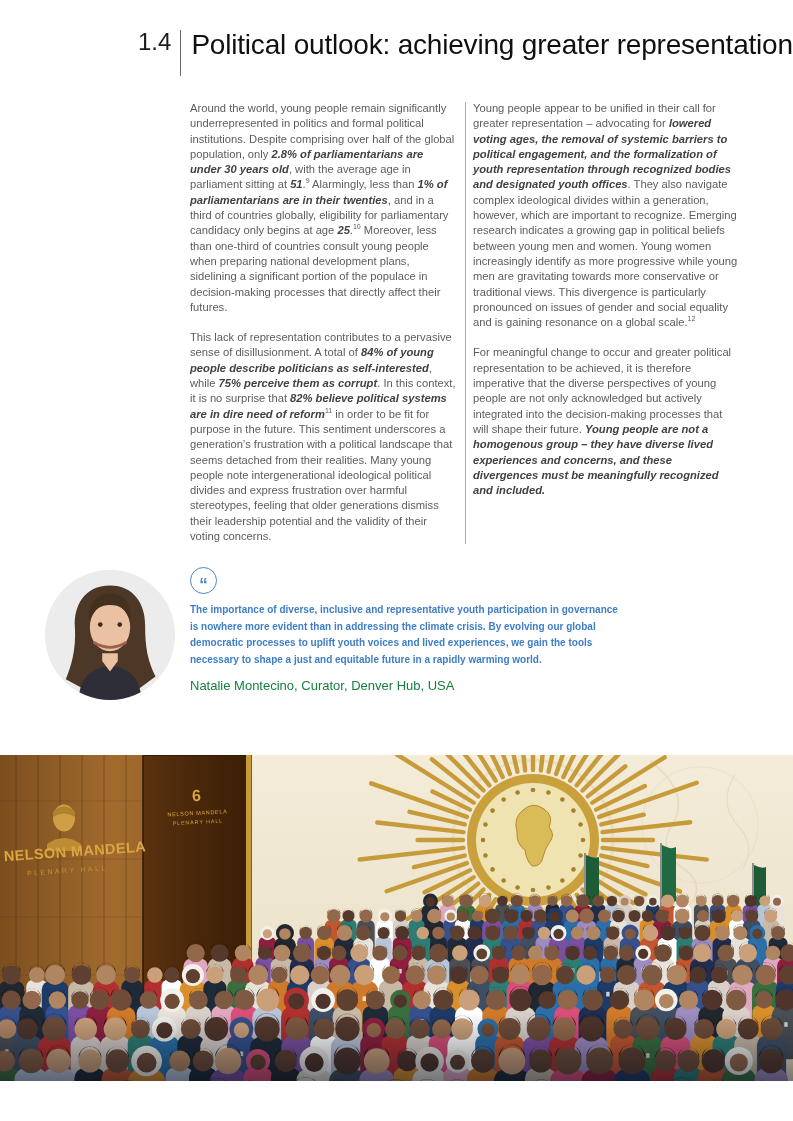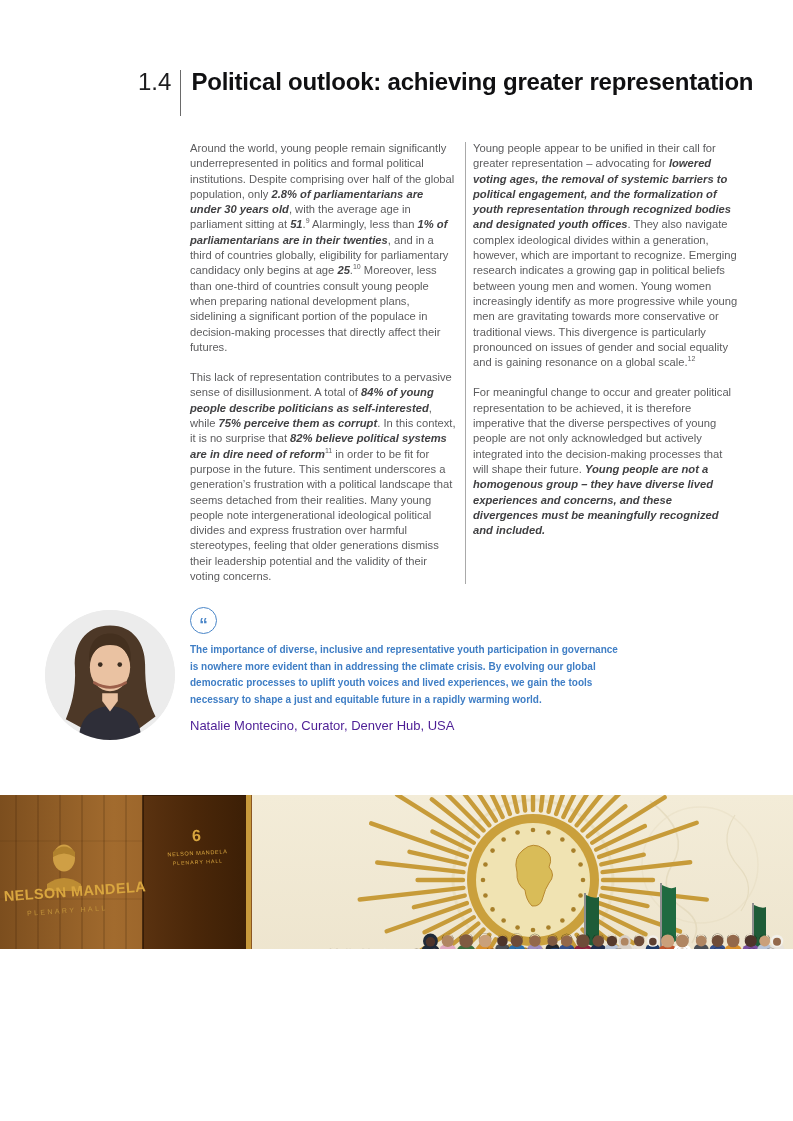--- a/index.html
+++ b/index.html
@@ -1,44 +1,43 @@
 <!DOCTYPE html>
 <html><head>
 <meta charset="utf-8">
 <style>
   html,body{margin:0;padding:0;background:#ffffff;}
   .page{
-    position:relative;width:793px;height:909px;background:#ffffff;overflow:hidden;
+    position:relative;width:793px;height:1081px;background:#ffffff;overflow:hidden;
     font-family:"Liberation Sans",sans-serif;
-    margin-top:40px;
   }
   
   .hdr{position:absolute;left:138px;top:28px;display:flex;align-items:flex-start;}
   .sec-num{font-size:24px;color:#1d1d1f;font-weight:400;line-height:1.2;margin-right:9px;}
   .hdr-rule{width:1px;height:46px;background:#6a6a6a;margin-right:10px;margin-top:2px;}
-  .page-title{font-size:24px;font-weight:700;color:#101012;line-height:1.2;margin:0;letter-spacing:-0.2px;}
+  .page-title{font-size:28px;font-weight:400;color:#101012;line-height:1.2;margin:0;letter-spacing:-0.2px;}
   
   .cols{position:absolute;left:190px;top:101px;width:550px;display:flex;}
   .col{width:267px;font-size:11.2px;line-height:15.3px;color:#5c5c5e;}
   .col p{margin:0 0 15px 0;}
   .col b{font-weight:700;color:#414143;font-style:italic;}
   .col sup{font-size:7px;vertical-align:super;line-height:0;}
   .col-rule{width:1px;background:#a9a9a9;height:442px;margin:1px 7px 0 8px;align-self:flex-start;}
   
   .quote-sec{position:absolute;left:45px;top:565px;width:700px;display:flex;}
   .avatar{width:130px;height:130px;border-radius:50%;overflow:hidden;background:#ececec;flex:0 0 auto;margin-top:5px;}
   .quote-body{margin-left:15px;width:432px;}
   .quote-icon{
     width:25px;height:25px;border:1.6px solid #4a86c8;border-radius:50%;
     display:flex;align-items:center;justify-content:center;color:#4a86c8;
     font-size:17px;font-weight:700;line-height:1;margin:2px 0 8px 0;
   }
   .quote-icon span{transform:translateY(4px);}
   .quote-text{margin:0;font-size:10px;font-weight:700;color:#3f7ec5;line-height:16.7px;}
-  .quote-attr{margin:9px 0 0 0;font-size:13px;color:#4c1d95;font-weight:400;}
+  .quote-attr{margin:9px 0 0 0;font-size:13px;color:#15803d;font-weight:400;}
   
   .photo{position:absolute;left:0;top:755px;width:793px;height:366px;margin:0;overflow:hidden;}
   .photo svg{display:block;}
   .photo-footer{
     position:absolute;right:44px;bottom:22px;color:#f4f4f4;font-size:10.5px;
     display:flex;align-items:baseline;gap:28px;text-shadow:0 1px 2px rgba(0,0,0,.6);
   }
   .photo-footer .pnum{font-weight:400;}
   .watermark{
     position:absolute;left:10px;bottom:7px;color:rgba(255,255,255,.55);

